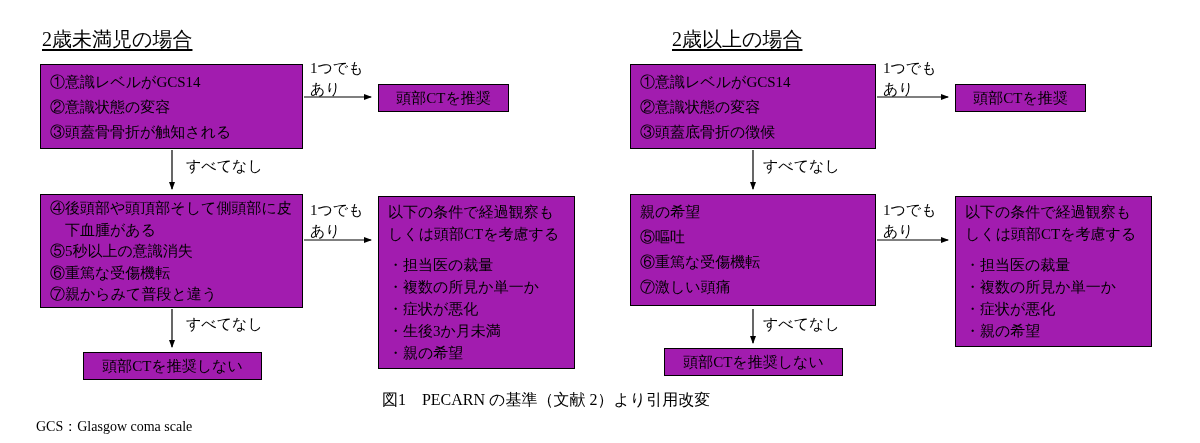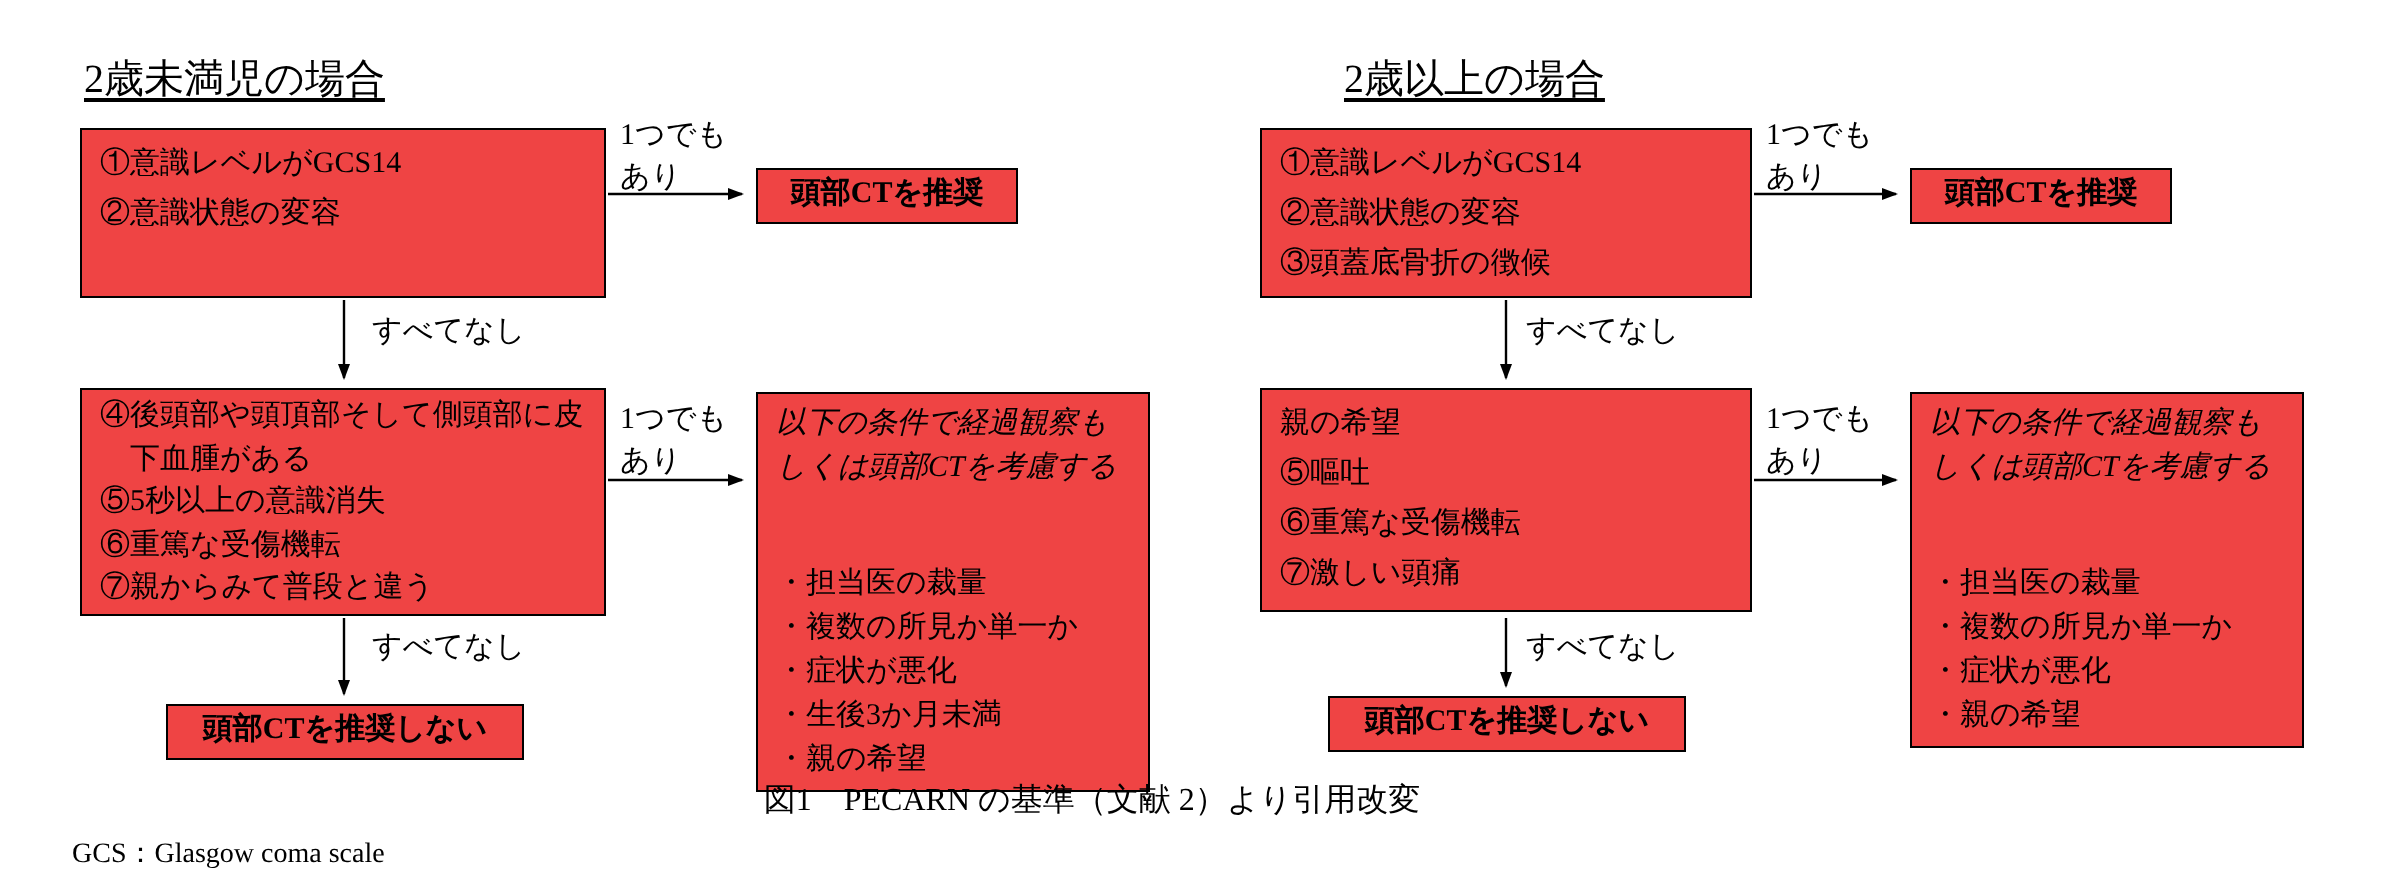--- a/index.html
+++ b/index.html
@@ -9,31 +9,31 @@
     font-family:"Liberation Serif","DejaVu Serif",serif;
     color:#000; font-size:15px;
   }
   #canvas { position:absolute; inset:0; }
   .sec-title {
     position:absolute; font-size:20px;
     text-decoration:underline; text-underline-offset:3px;
     white-space:nowrap;
   }
   .box {
-    position:absolute; border:1px solid #000; background:#ef4444;
+    position:absolute; border:1px solid #000; background:#a21caf;
     padding:4px 9px;
   }
   .centerbox {
-    display:flex; justify-content:center;
-    padding:2px 6px; white-space:nowrap;font-weight:bold;
+    display:flex; align-items:center; justify-content:center;
+    padding:2px 6px; white-space:nowrap;
   }
   .arrow-label { position:absolute; line-height:21px; white-space:nowrap; }
   .hang { padding-left:1em; text-indent:-1em; }
   .consider { line-height:22px; }
-  .consider-header { margin-bottom:36px;font-style:italic; }
+  .consider-header { margin-bottom:9px; }
   .caption {
     position:absolute; left:0; top:390px; width:1092px;
     text-align:center; font-size:16px;
   }
   .footnote { position:absolute; left:36px; top:418px; font-size:14px; }
   svg.arrows { position:absolute; left:0; top:0; pointer-events:none; }
 </style>
 </head>
 <body>
 
@@ -53,20 +53,21 @@
     <line x1="753" y1="150" x2="753" y2="189" stroke="#000" stroke-width="1.2" marker-end="url(#ah)"></line>
     <line x1="877" y1="240" x2="948" y2="240" stroke="#000" stroke-width="1.2" marker-end="url(#ah)"></line>
     <line x1="753" y1="309" x2="753" y2="343" stroke="#000" stroke-width="1.2" marker-end="url(#ah)"></line>
   </svg>
 
   <div class="sec-title" style="left:42px; top:26px;">2歳未満児の場合</div>
 
   <div class="box" style="left:40px; top:64px; width:263px; height:85px; line-height:25px; padding-top:5px;">
     <div>①意識レベルがGCS14</div>
     <div>②意識状態の変容</div>
+    <div>③頭蓋骨骨折が触知される</div>
   </div>
 
   <div class="arrow-label" style="left:310px; top:58px;">
     <div>1つでも</div>
     <div>あり</div>
   </div>
 
   <div class="box centerbox" style="left:378px; top:84px; width:131px; height:28px;">
     <span>頭部CTを推奨</span>
   </div>

